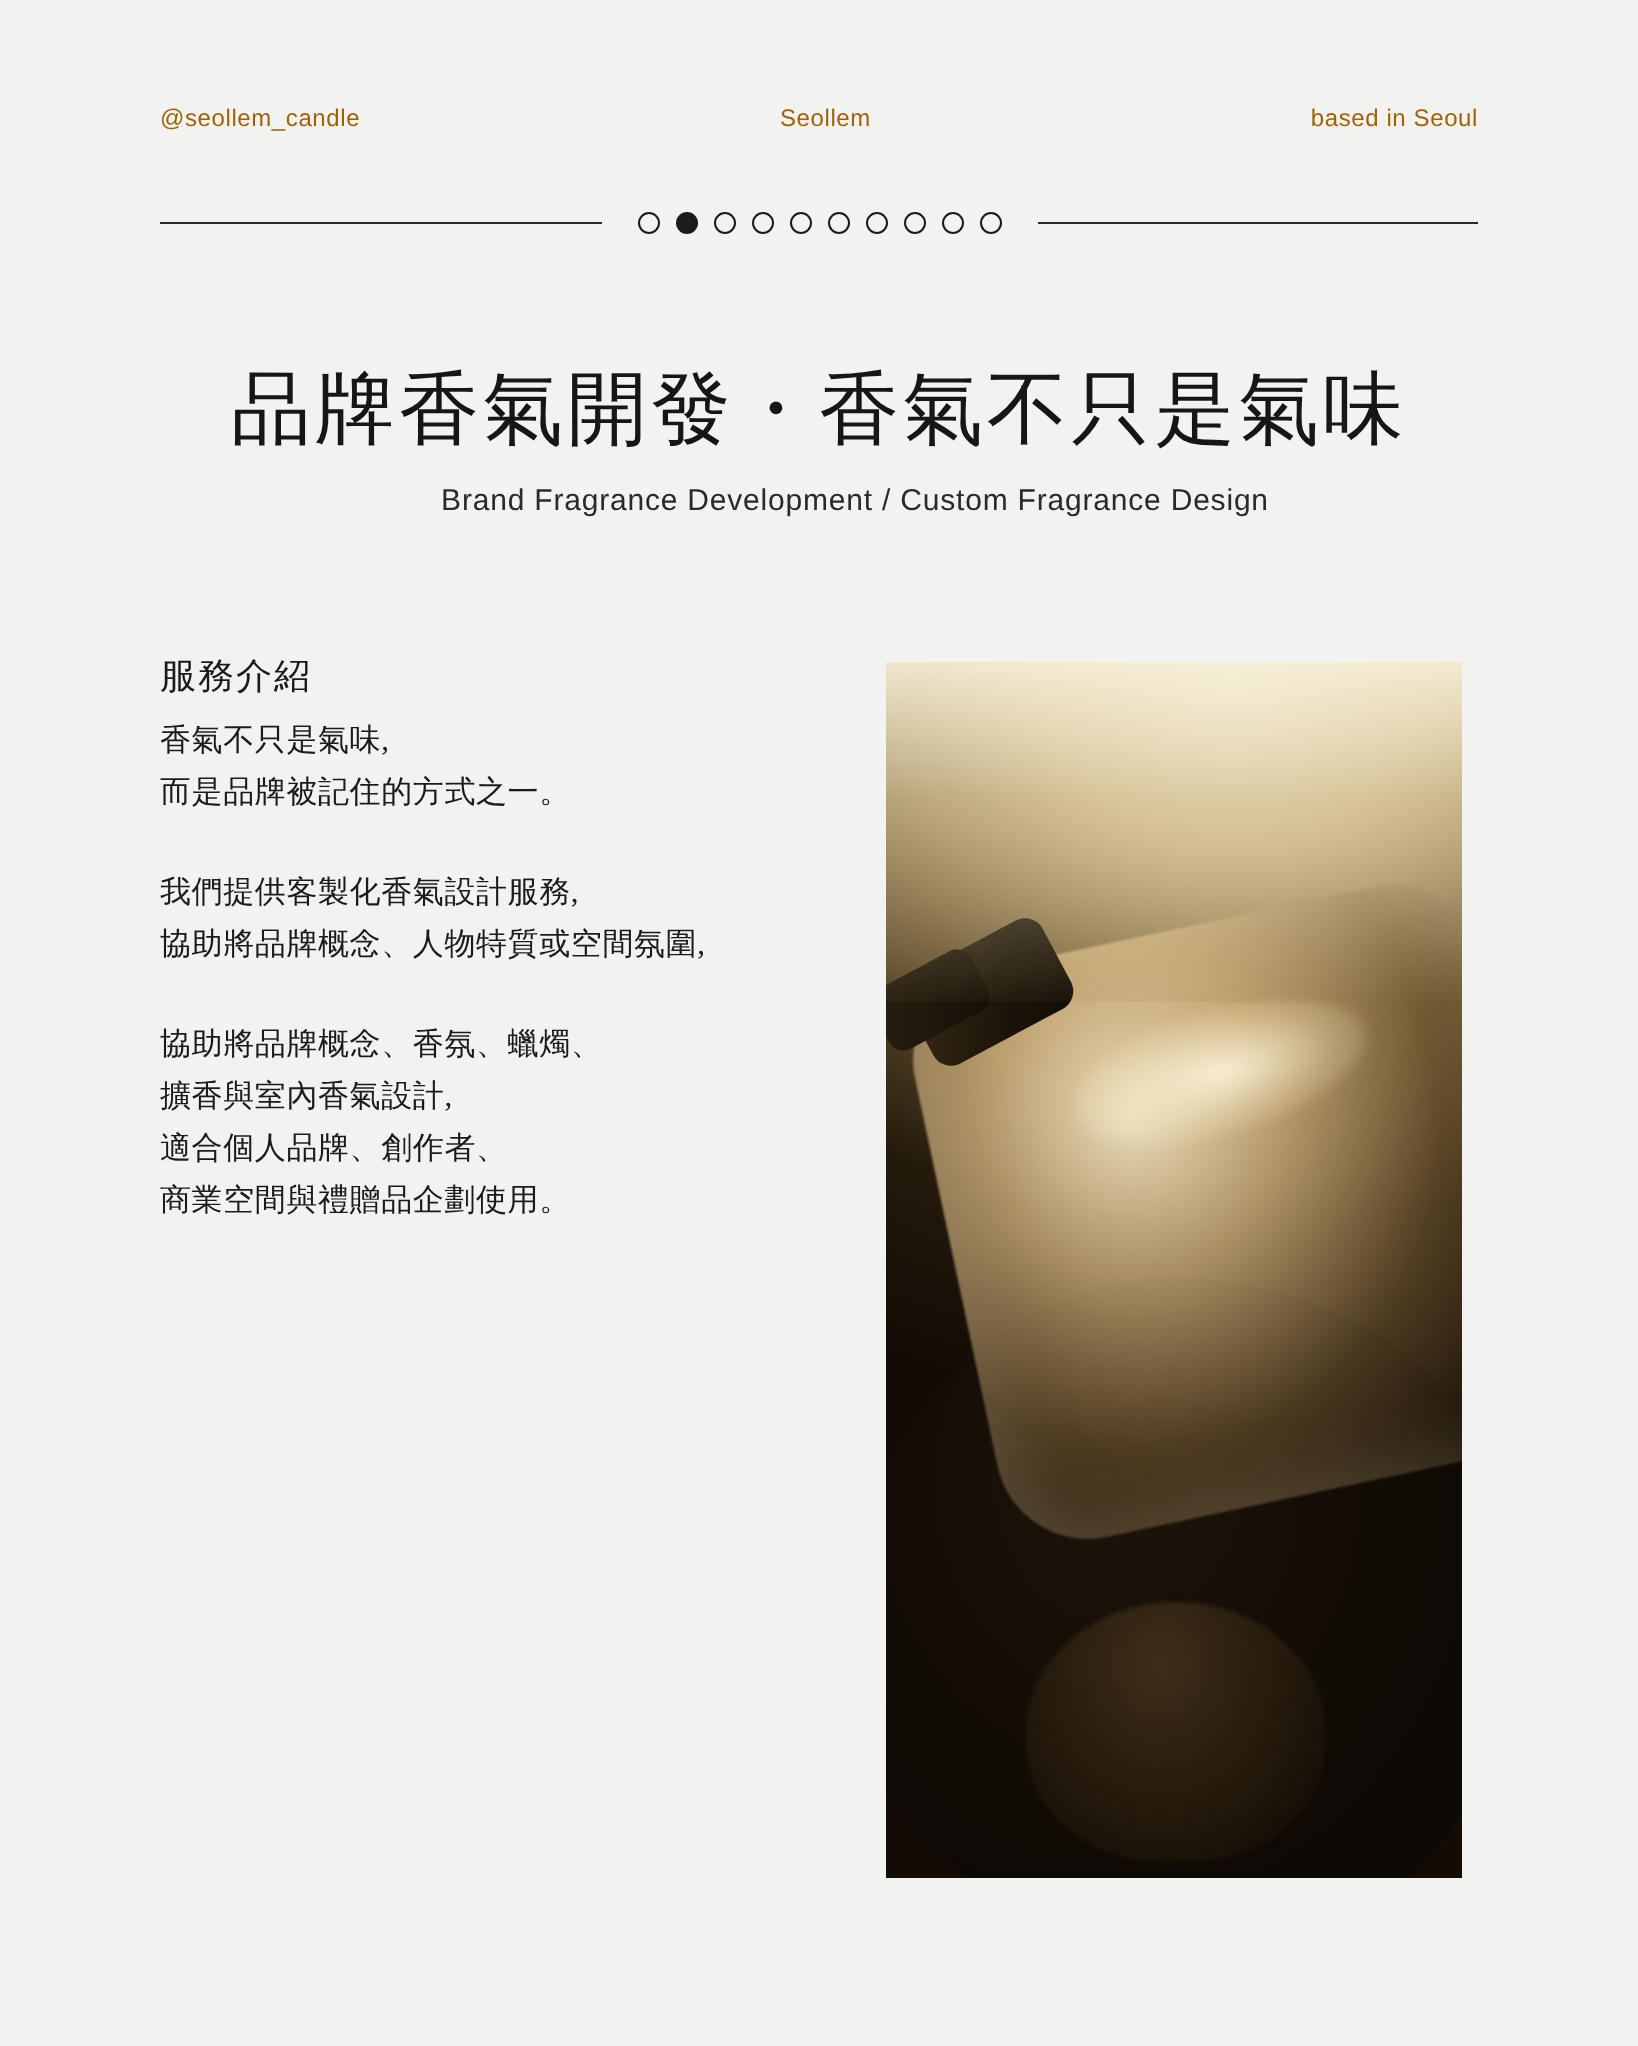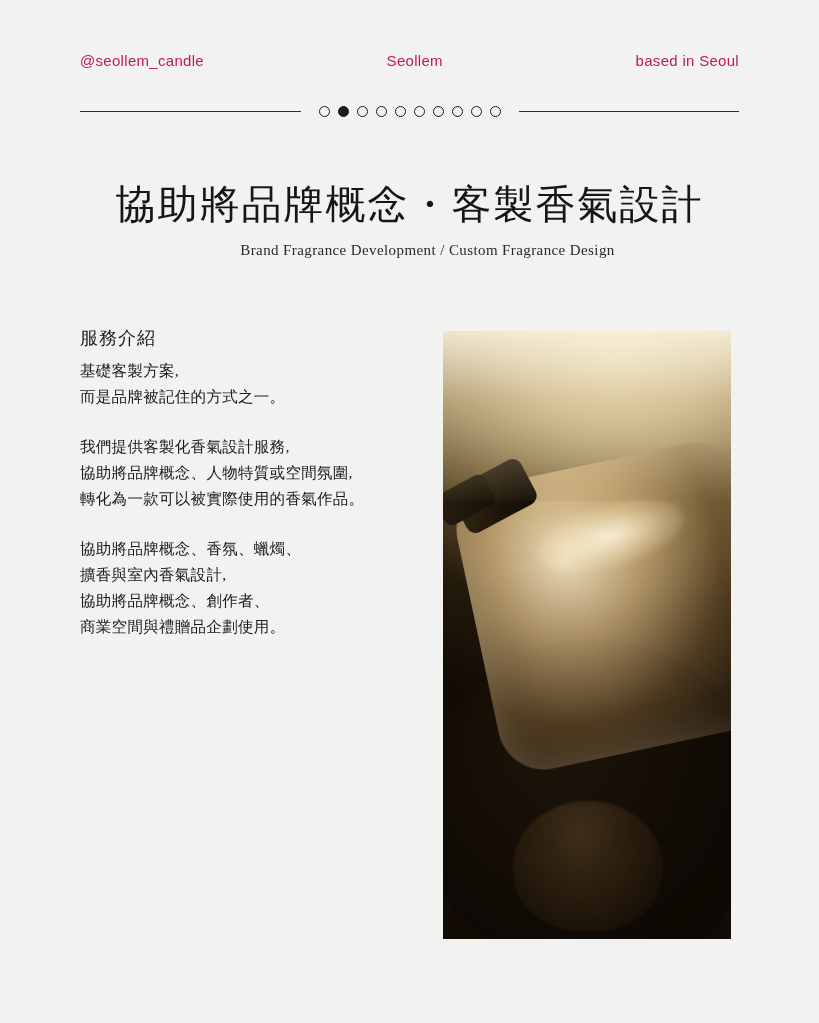--- a/index.html
+++ b/index.html
@@ -25,23 +25,23 @@
 
   
   .header {
     position: absolute;
     top: 52px;
     left: 80px;
     right: 80px;
     display: flex;
     align-items: center;
     justify-content: space-between;
-    font-size: 15px;
+    font-size: 12px;
     letter-spacing: 0.3px;
-    color: #be185d;
+    color: #a16207;
   }
   .header .handle { flex: 0 0 auto; }
   .header .brand {
     flex: 1 1 auto;
     text-align: center;
     margin-left: -10px;
   }
   .header .location { flex: 0 0 auto; }
 
   
@@ -87,21 +87,21 @@
   }
   .title-cn {
     font-family: "Liberation Serif", serif;
     font-size: 40px;
     letter-spacing: 2px;
     color: #161616;
     line-height: 1.25;
     white-space: nowrap;
   }
   .title-en {
-    font-family: Liberation Serif, serif;
+    font-family: Liberation Sans, sans-serif;
     font-size: 15px;
     letter-spacing: 0.4px;
     color: #2a2a2a;
     margin-top: 12px;
     padding-left: 36px;
   }
 
   
   .copy {
     position: absolute;
@@ -255,40 +255,39 @@
         <span class="dot"></span>
         <span class="dot"></span>
         <span class="dot"></span>
         <span class="dot"></span>
         <span class="dot"></span>
       </div>
     <div class="progress-line"></div>
   </div>
 
   <div class="title-block">
-    <div class="title-cn">協助將品牌概念・客製香氣設計</div>
+    <div class="title-cn">品牌香氣開發・香氣不只是氣味</div>
     <div class="title-en">Brand Fragrance Development / Custom Fragrance Design</div>
   </div>
 
   <div class="copy">
     <div class="copy-heading">服務介紹</div>
     <div id="paragraphs">
         <p class="para">
-          <span class="line">基礎客製方案,</span>
+          <span class="line">香氣不只是氣味,</span>
           <span class="line">而是品牌被記住的方式之一。</span>
         </p>
         <p class="para">
           <span class="line">我們提供客製化香氣設計服務,</span>
           <span class="line">協助將品牌概念、人物特質或空間氛圍,</span>
-          <span class="line">轉化為一款可以被實際使用的香氣作品。</span>
         </p>
         <p class="para">
           <span class="line">協助將品牌概念、香氛、蠟燭、</span>
           <span class="line">擴香與室內香氣設計,</span>
-          <span class="line">協助將品牌概念、創作者、</span>
+          <span class="line">適合個人品牌、創作者、</span>
           <span class="line">商業空間與禮贈品企劃使用。</span>
         </p>
       </div>
   </div>
 
 
   <div class="photo">
     <div class="photo-inner">
       <div class="hand-shadow"></div>
       <div class="bottle-body"></div>

